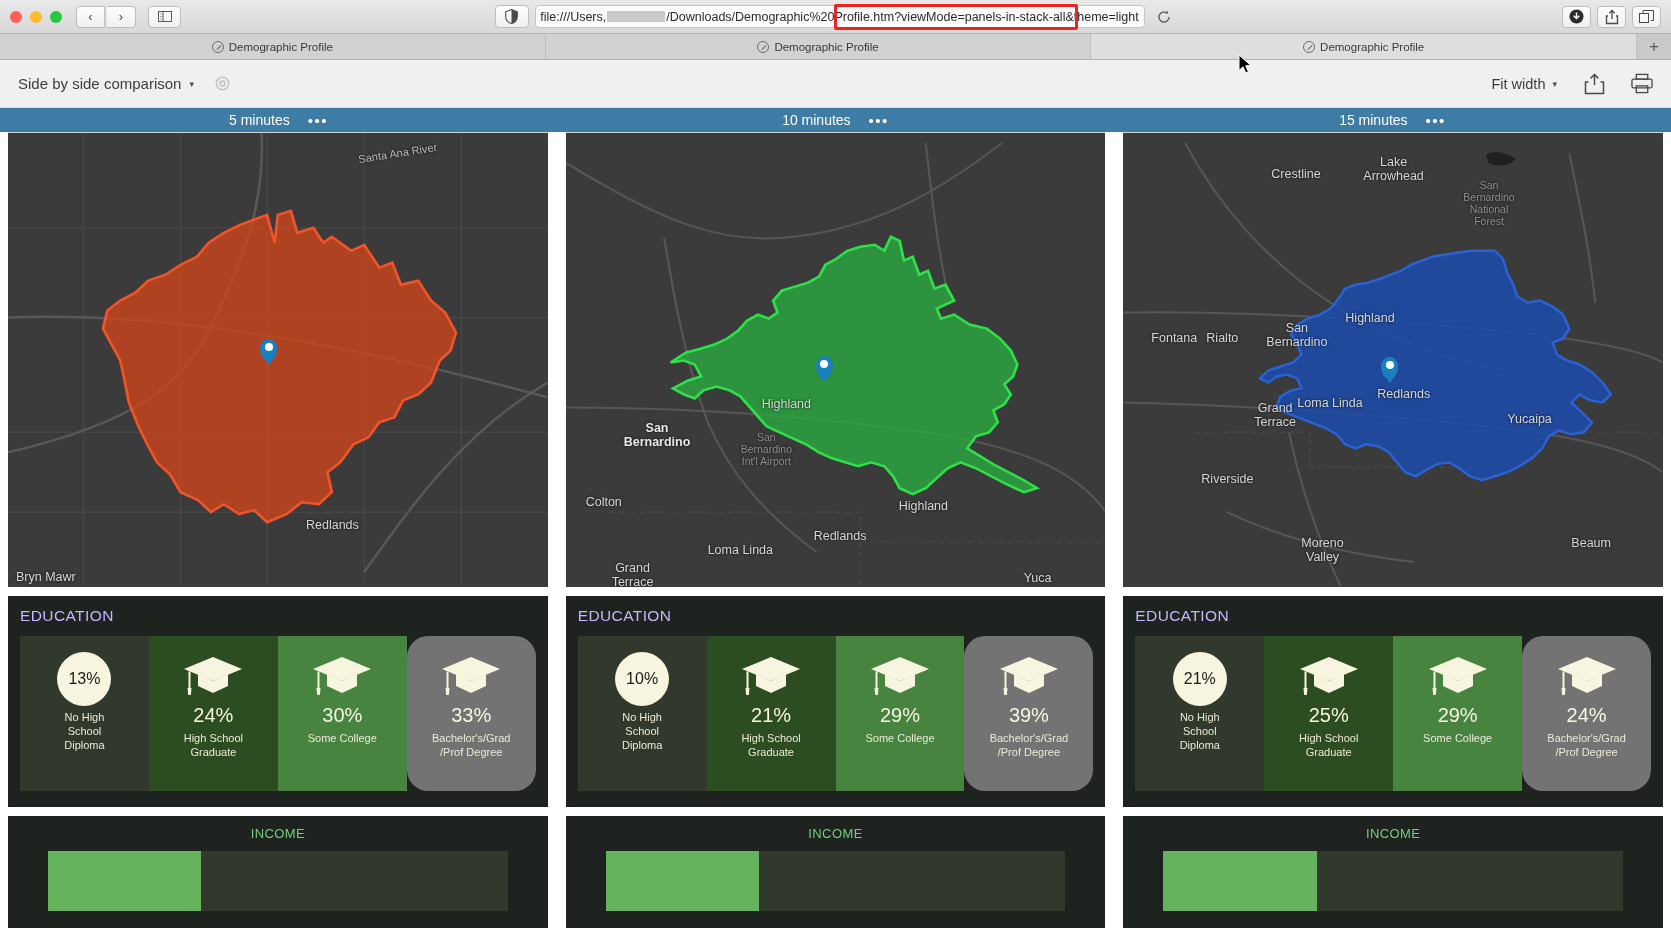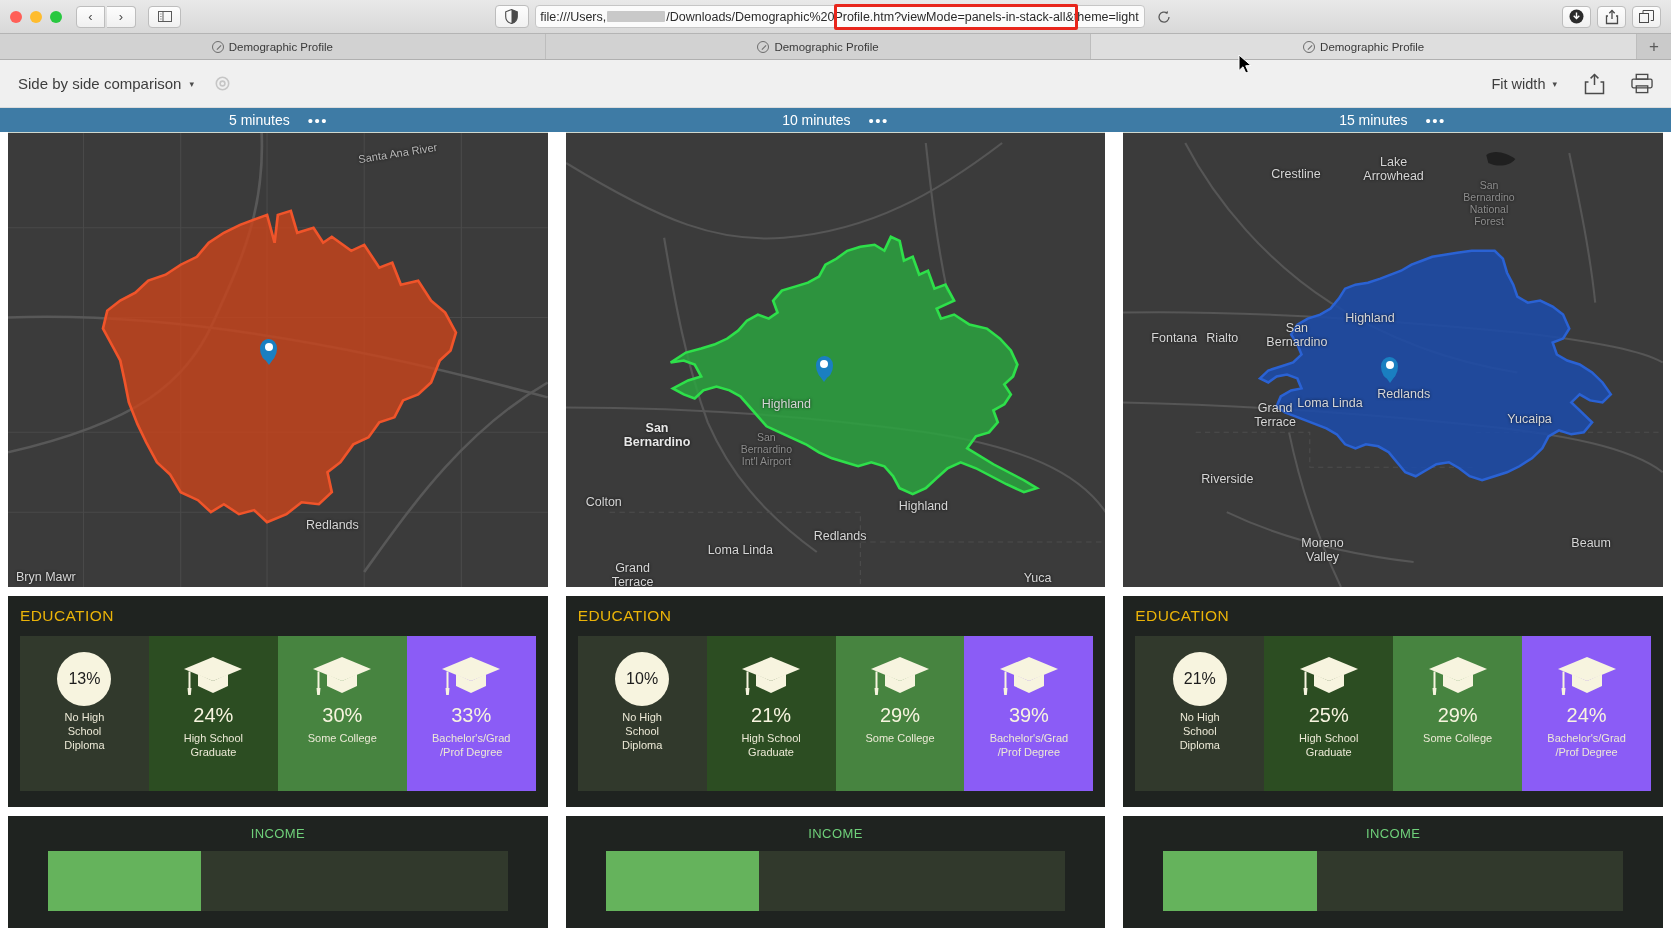--- a/index.html
+++ b/index.html
@@ -210,21 +210,21 @@
     border-right: 5px solid transparent;
     border-top: 7px solid #1a7fc1;
   }
 
   
   .edu-card {
     background: #1f2320;
     padding: 11px 12px 16px 12px;
   }
   .edu-title {
-    color: #eab308;
+    color: #c4b5fd;
     font-size: 15.5px;
     letter-spacing: .4px;
     margin-bottom: 11px;
   }
   .edu-row { display: flex; height: 155px; }
   .edu-cell {
     flex: 1;
     display: flex; flex-direction: column;
     align-items: center; justify-content: flex-start;
     padding-top: 16px;
@@ -243,21 +243,21 @@
   }
   .edu-cell .lbl {
     color: #ece9d6; font-size: 11px;
     text-align: center; line-height: 1.25;
     margin-top: 5px; white-space: pre-line;
     padding: 0 3px;
   }
   .edu-cell.c0 { background: #31392c; }
   .edu-cell.c1 { background: #2c4d22; }
   .edu-cell.c2 { background: #478440; }
-  .edu-cell.c3 { background: #8b5cf6; }
+  .edu-cell.c3 { background: #737373; border-radius: 21px; }
 
   
   .income-card {
     background: #1f2320;
     padding: 10px 12px 0 12px;
     flex: 1;
     overflow: hidden;
   }
   .income-title {
     color: #6fd07a; font-size: 13px;

